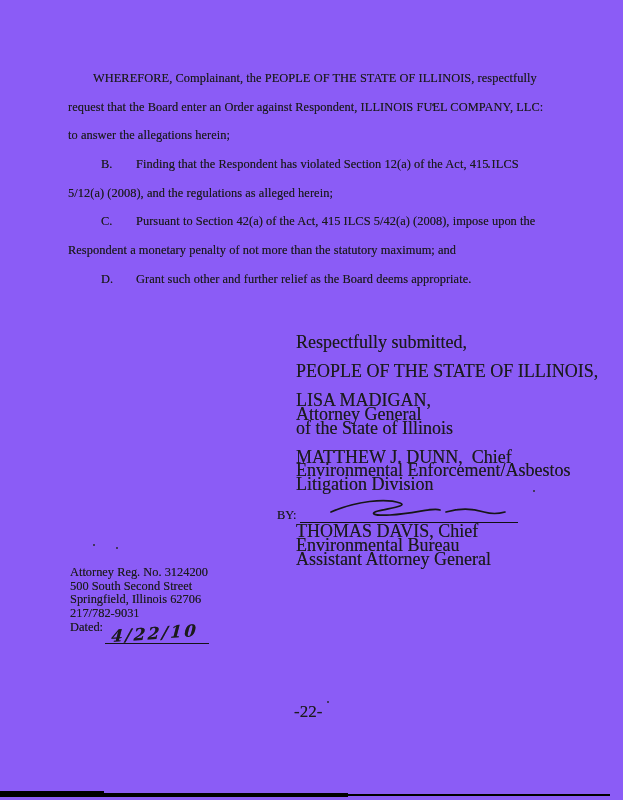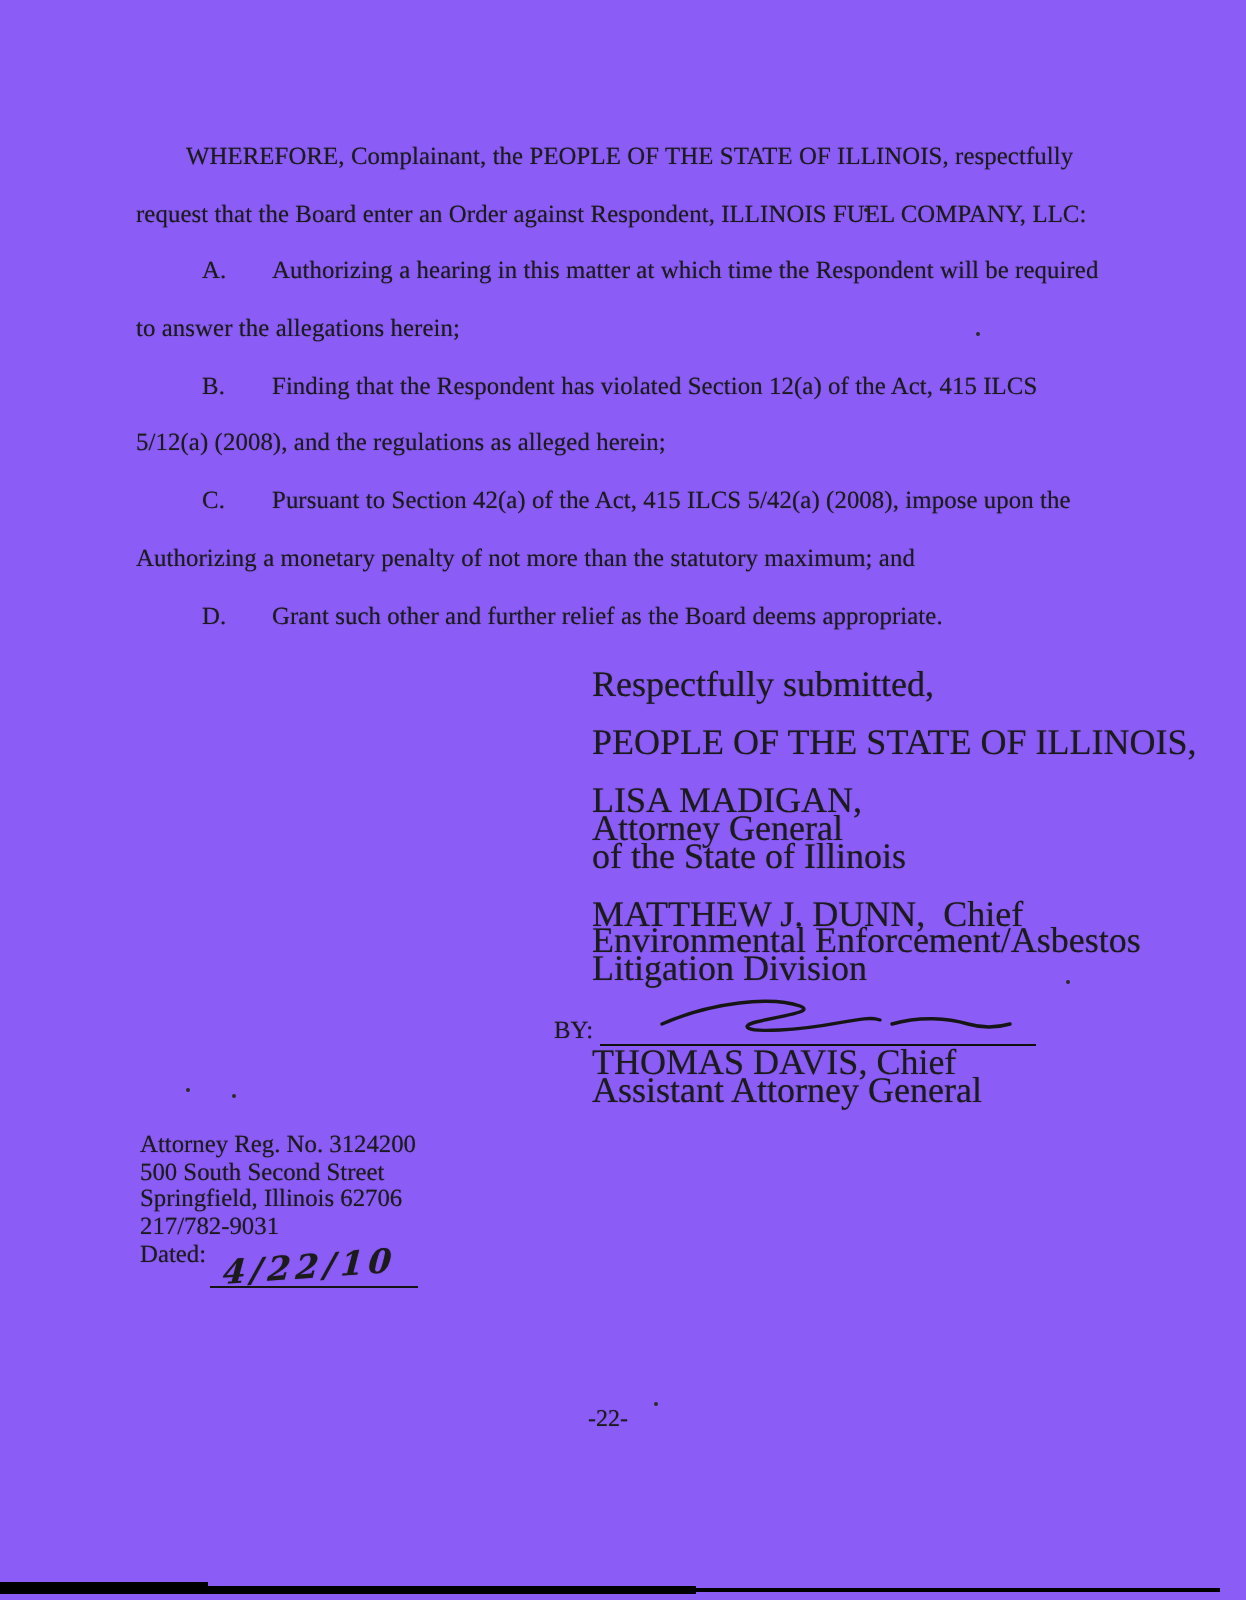--- a/index.html
+++ b/index.html
@@ -57,21 +57,21 @@
     font-family:"DejaVu Serif",serif;
     font-style:italic;font-weight:bold;
     font-size:16.5px;letter-spacing:2.5px;
     transform:rotate(-4deg) skewX(-8deg);
     transform-origin:left bottom;
     white-space:nowrap;
   }
   
   .page-number{
     position:absolute;left:294px;top:702px;
-    font-size:12px;white-space:pre;
+    font-size:17px;white-space:pre;
   }
   
   .scan-bar{position:absolute;background:#000;}
   .bar-1{left:0;top:791px;width:104px;height:6px;}
   .bar-2{left:104px;top:793px;width:244px;height:4px;}
   .bar-3{left:348px;top:794px;width:262px;height:2px;}
   .speck{position:absolute;background:#2a2a2a;border-radius:50%;}
   .s1{left:488px;top:166px;width:2px;height:2px;}
   .s2{left:533px;top:490px;width:2px;height:2px;}
   .s3{left:93px;top:544px;width:2px;height:2px;}
@@ -81,28 +81,27 @@
 </style>
 </head>
 <body>
 
 <div class="page">
 
   <div class="body-text">
     <div class="line indent-first">WHEREFORE, Complainant, the PEOPLE OF THE STATE OF ILLINOIS, respectfully</div>
     <div class="line">request that the Board enter an Order against Respondent, ILLINOIS FUEL COMPANY, LLC:</div>
 
-    <div class="line"><span class="item-label">A.</span><span>Authorizing a hearing in this matter at which time the Respondent will be required</span></div>
     <div class="line">to answer the allegations herein;</div>
 
     <div class="line"><span class="item-label">B.</span><span>Finding that the Respondent has violated Section 12(a) of the Act, 415 ILCS</span></div>
     <div class="line">5/12(a) (2008), and the regulations as alleged herein;</div>
 
     <div class="line"><span class="item-label">C.</span><span>Pursuant to Section 42(a) of the Act, 415 ILCS 5/42(a) (2008), impose upon the</span></div>
-    <div class="line">Authorizing a monetary penalty of not more than the statutory maximum; and</div>
+    <div class="line">Respondent a monetary penalty of not more than the statutory maximum; and</div>
 
     <div class="line"><span class="item-label">D.</span><span>Grant such other and further relief as the Board deems appropriate.</span></div>
   </div>
 
   <div class="sig-block">
     <div class="sig-line">Respectfully submitted,</div>
     <div class="sig-gap"></div>
     <div class="sig-line">PEOPLE OF THE STATE OF ILLINOIS,</div>
     <div class="sig-gap"></div>
     <div class="sig-line">LISA MADIGAN,</div>
@@ -118,20 +117,21 @@
     <div class="by-row">
       <span>BY:</span>
       <span class="by-rule">
         <svg class="sig-svg" width="182" height="28" viewBox="0 0 182 28">
           <path d="M3 15 C 28 4, 58 1, 72 6 C 80 9, 62 11, 50 14 C 42 16, 44 19, 62 18 C 88 17, 104 10, 112 13 M118 15 C 132 11, 146 12, 156 15 C 163 17, 170 17, 177 15" fill="none" stroke="#161616" stroke-width="1.7" stroke-linecap="round"></path>
         </svg>
       </span>
     </div>
     <div class="sig-block" style="position:static;margin-left:19px;margin-top:2px;">
       <div class="sig-line">THOMAS DAVIS, Chief</div>
+      <div class="sig-line">Environmental Bureau</div>
       <div class="sig-line">Assistant Attorney General</div>
     </div>
   </div>
 
   <div class="contact-block">
     <div class="contact-line">Attorney Reg. No. 3124200</div>
     <div class="contact-line">500 South Second Street</div>
     <div class="contact-line">Springfield, Illinois 62706</div>
     <div class="contact-line">217/782-9031</div>
     <div class="dated-row">

